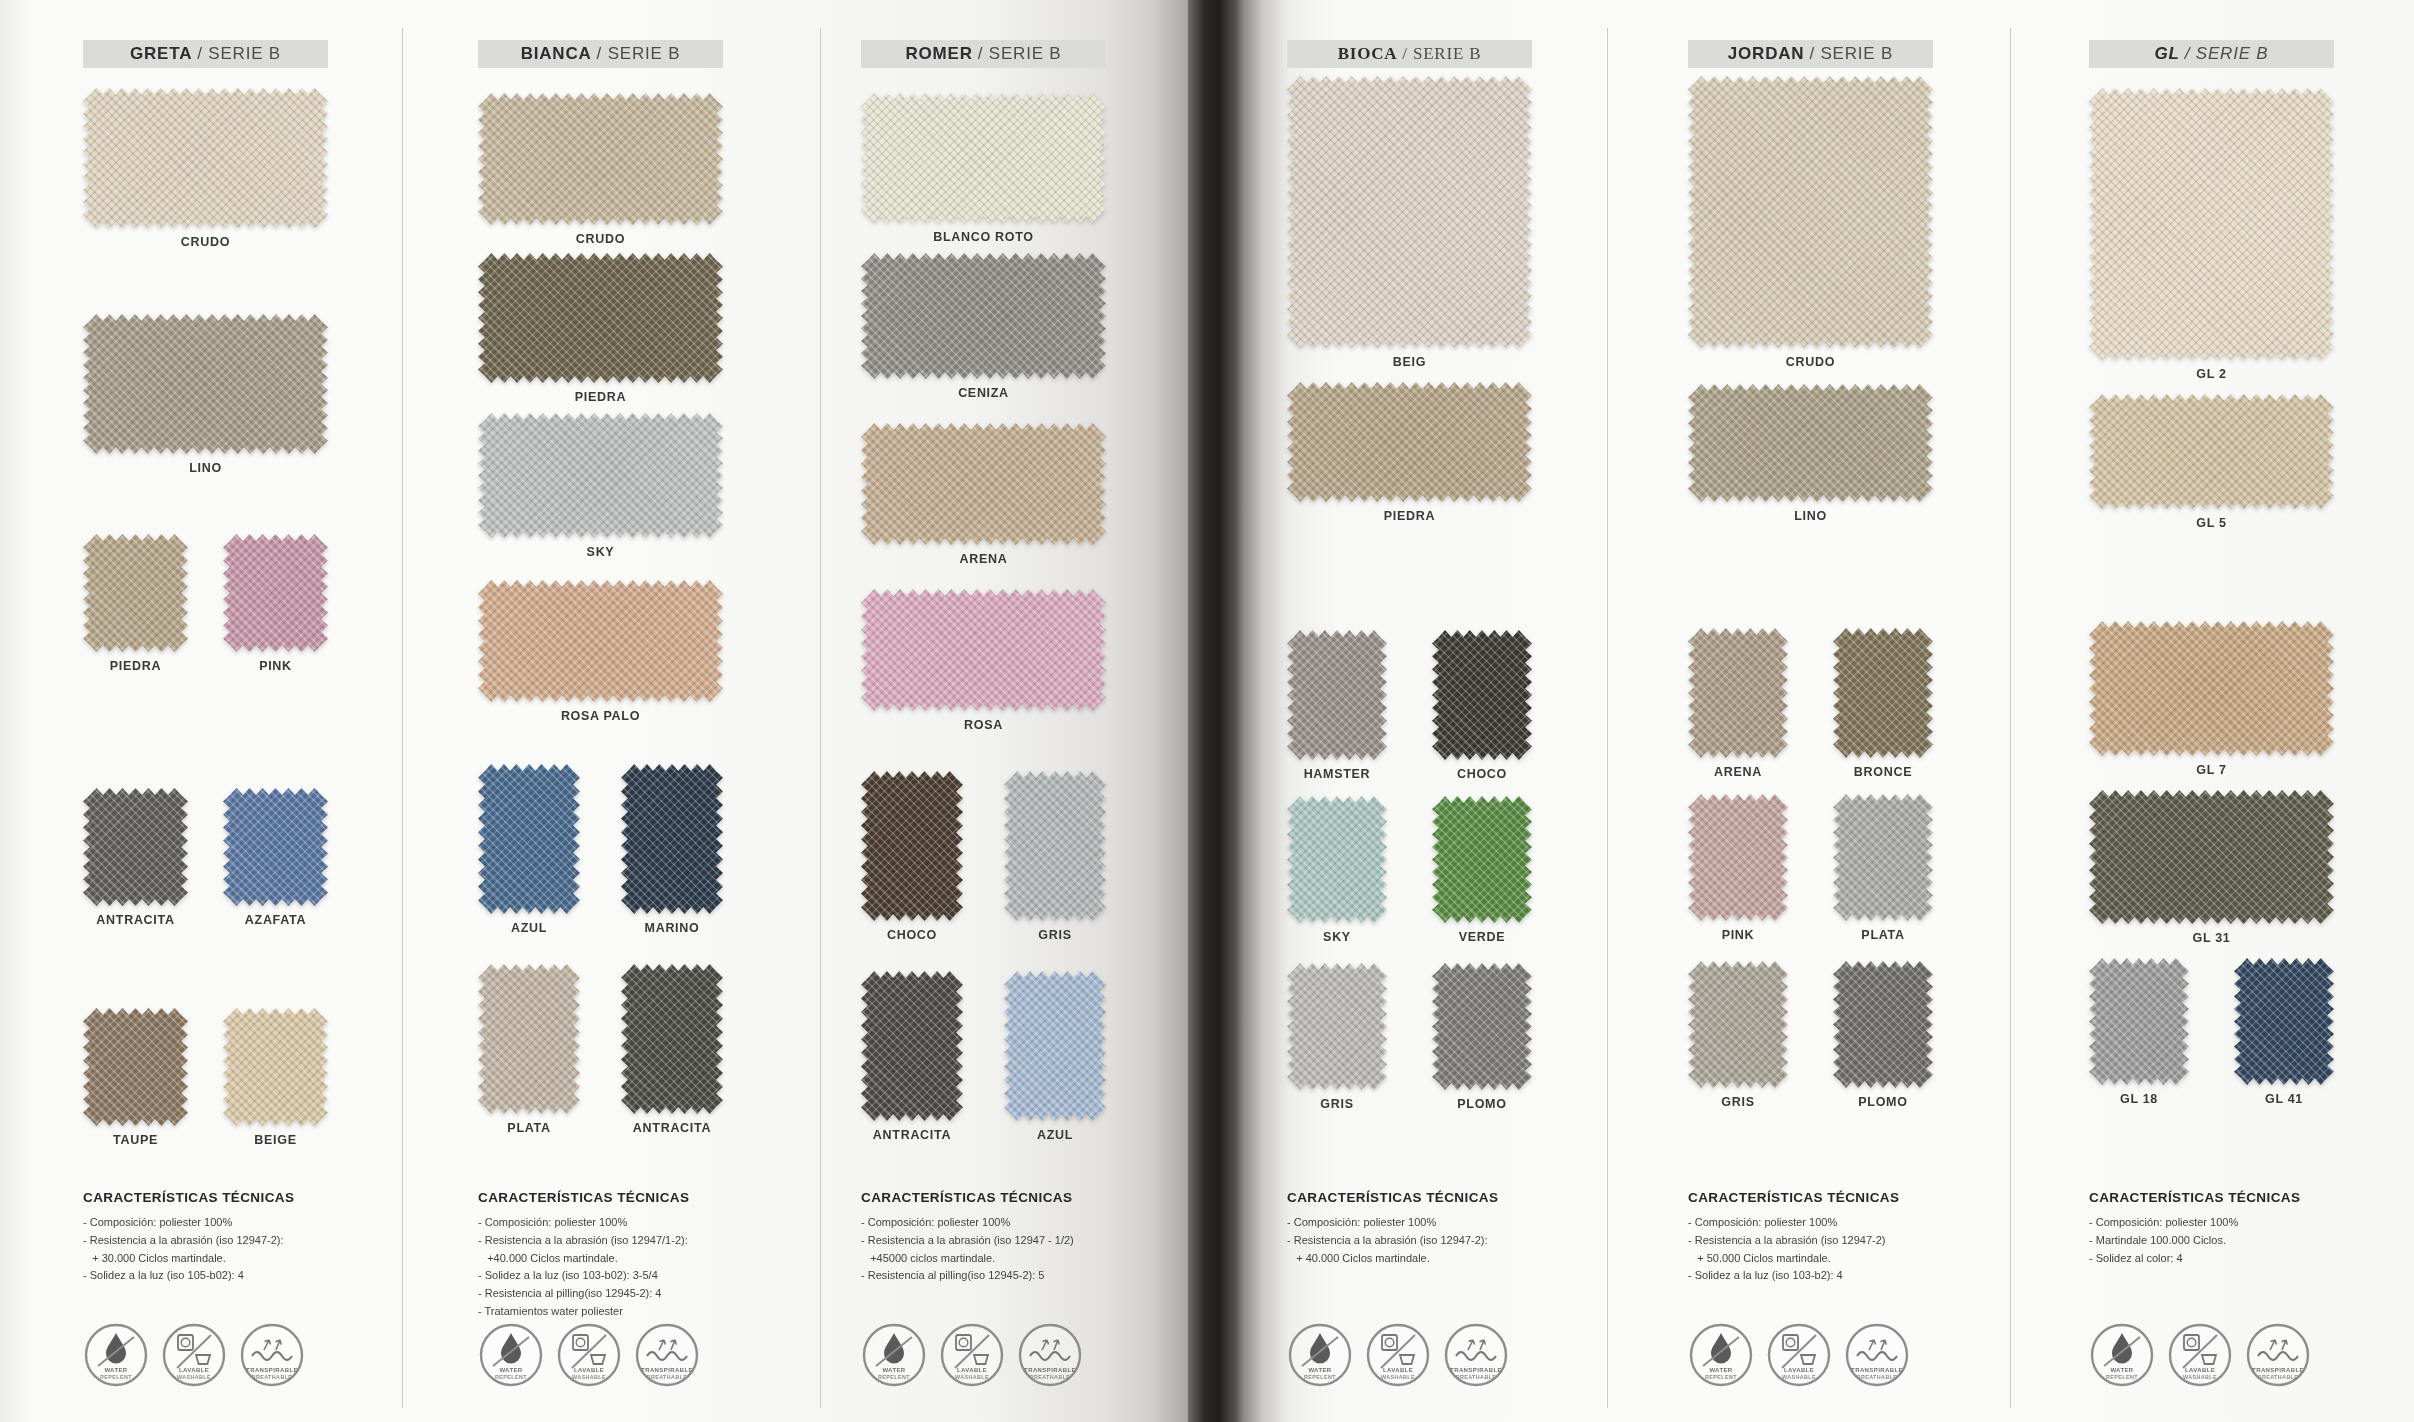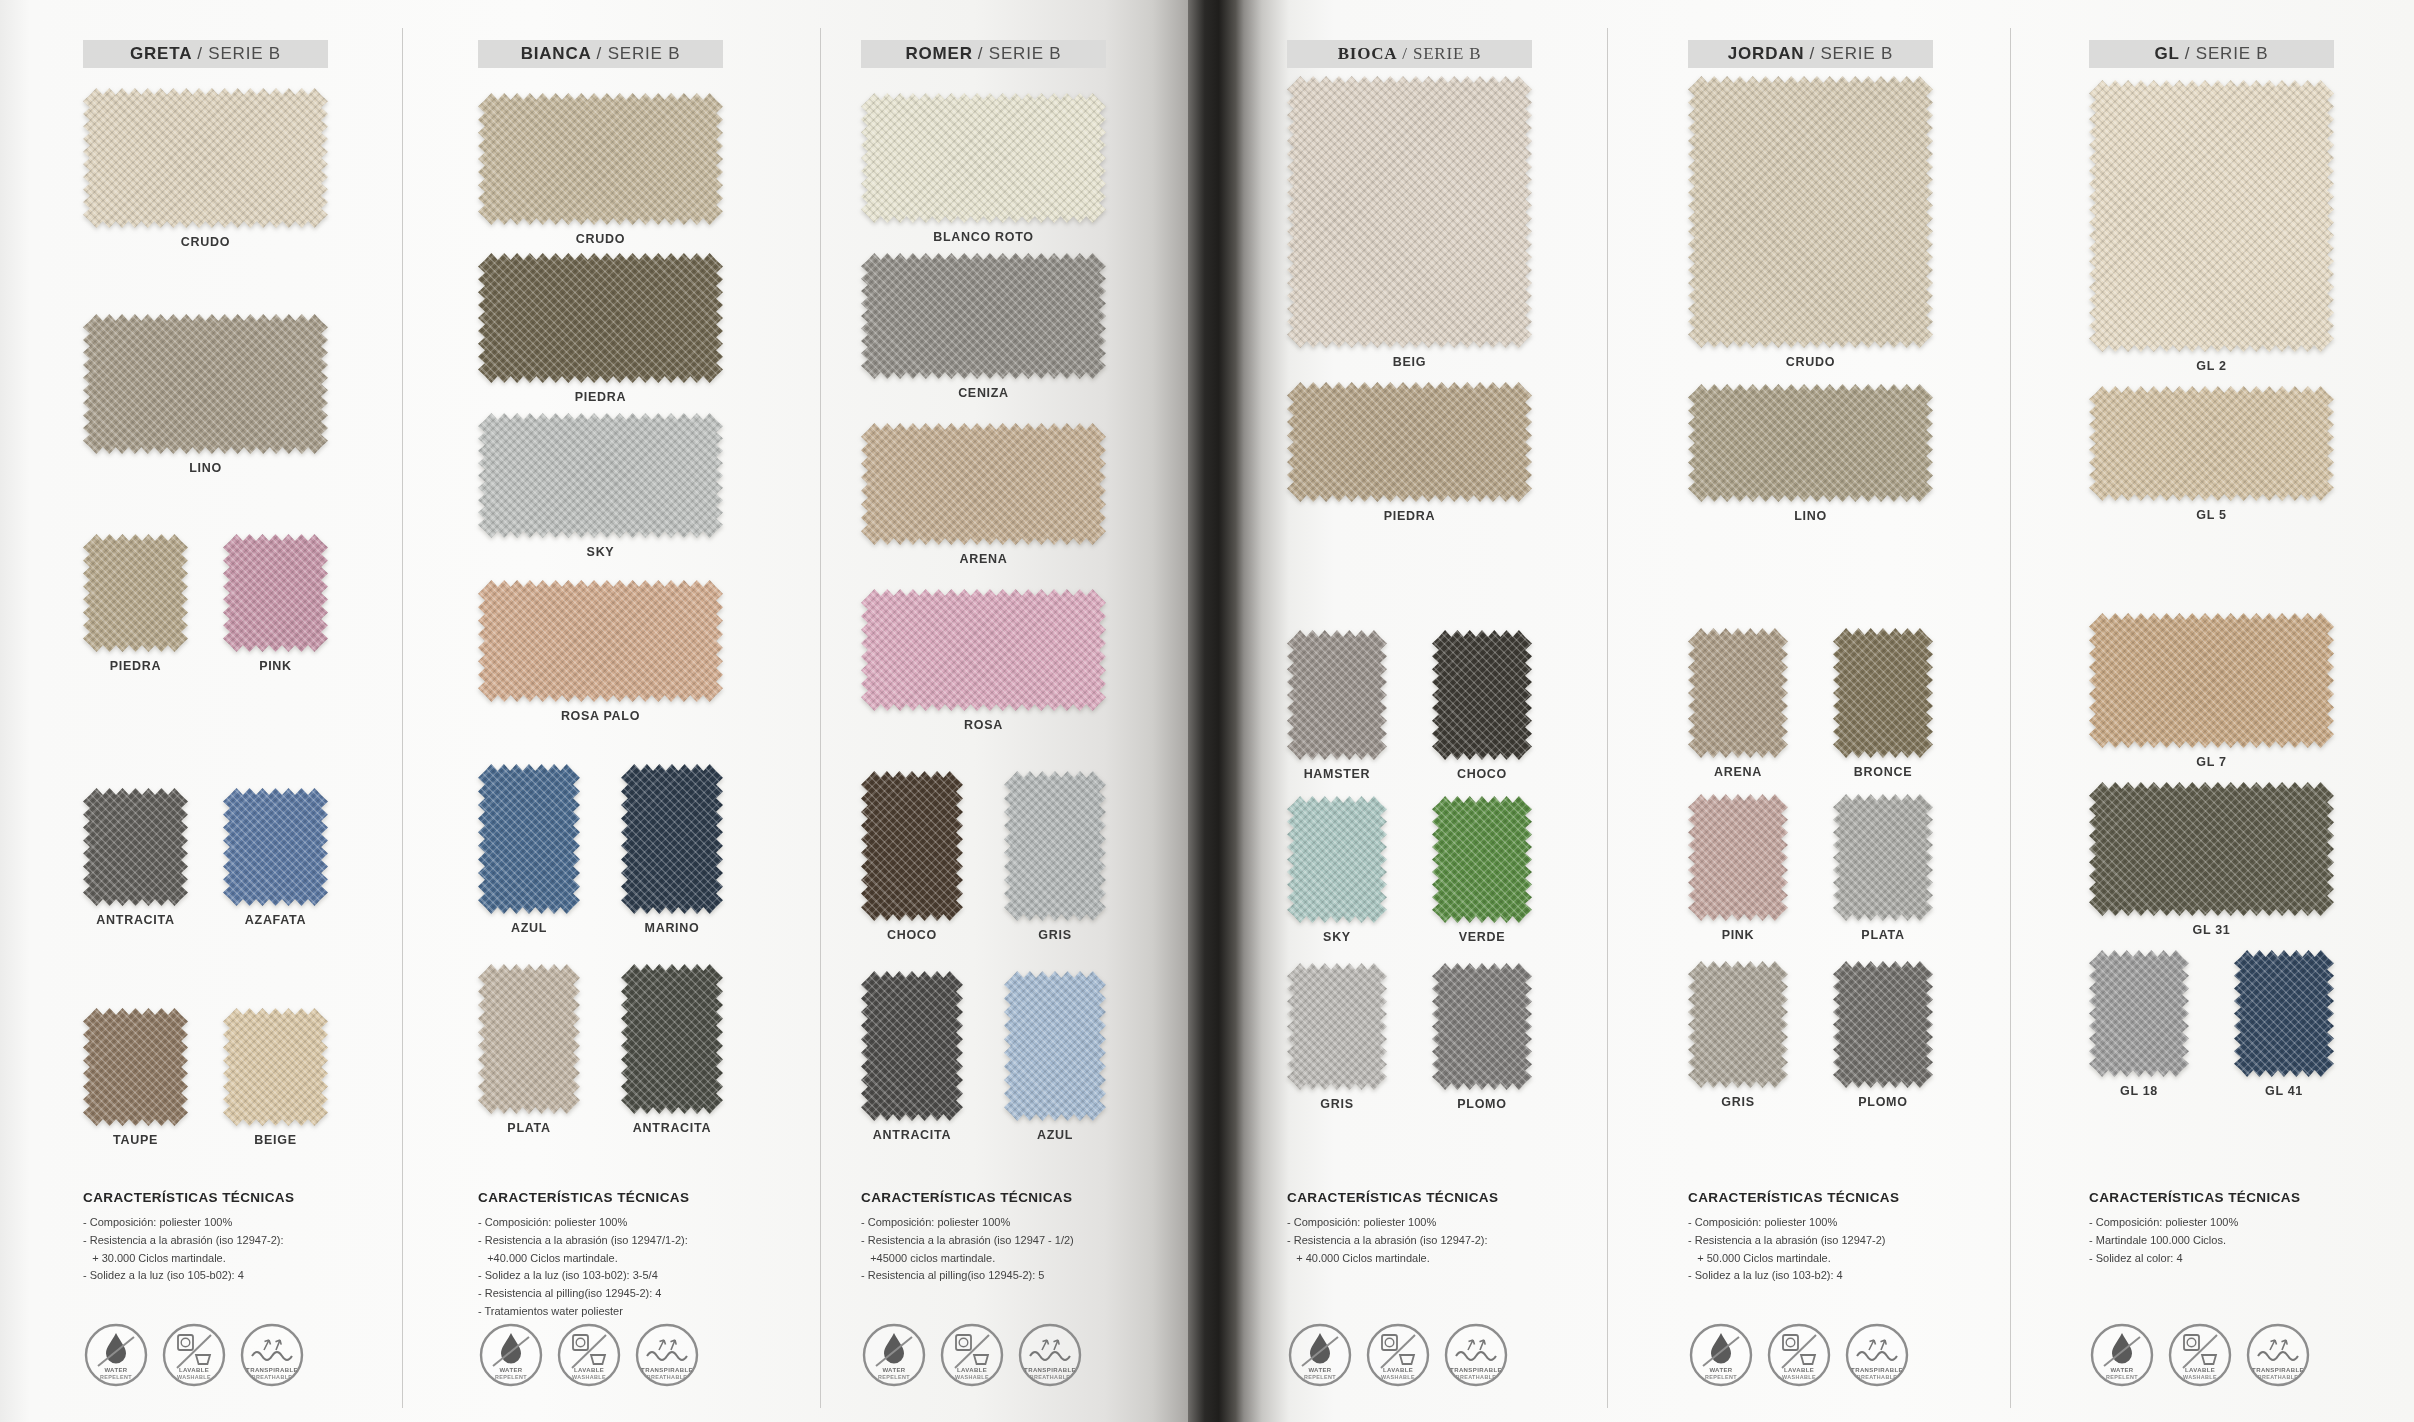--- a/index.html
+++ b/index.html
@@ -567,21 +567,21 @@
               <path d="M13 34 q5 -8 10 0 t10 0 t10 0 t10 0" fill="none" stroke="#777777" stroke-width="2"></path>
               <path d="M25 28 l5 -10 m0 0 l-4.5 1.5 m4.5 -1.5 l1.5 4.5" fill="none" stroke="#777777" stroke-width="1.6"></path>
               <path d="M41 18 l-4 10 m4 -10 l-4.5 1.8 m4.5 -1.8 l1.2 4.6" fill="none" stroke="#777777" stroke-width="1.6"></path>
               <text x="33" y="50">TRANSPIRABLE</text>
               <text class="t2" x="33" y="57">BREATHABLE</text>
             </svg>
           </div>
         </div>
       </div>
       <div class="column" style="left: 2089px;">
-        <div class="series-header" style="margin-bottom: 12px;">
+        <div class="series-header" style="margin-bottom: 20px; font-style: italic;">
           <span class="hn">GL</span>
           <span class="hsr">/ SERIE B</span>
         </div>
         <div class="block single" style="margin-bottom: 12px;">
           <div class="pair-cell">
             <div class="swatch-wrap">
               <div class="swatch" style="width: 245px; height: 272px; background-color: rgb(228, 217, 196); clip-path: polygon(7px 7px, 13.4px 0px, 19.8px 7px, 26.3px 0px, 32.7px 7px, 39.1px 0px, 45.5px 7px, 51.9px 0px, 58.3px 7px, 64.8px 0px, 71.2px 7px, 77.6px 0px, 84px 7px, 90.4px 0px, 96.8px 7px, 103.3px 0px, 109.7px 7px, 116.1px 0px, 122.5px 7px, 128.9px 0px, 135.3px 7px, 141.8px 0px, 148.2px 7px, 154.6px 0px, 161px 7px, 167.4px 0px, 173.8px 7px, 180.3px 0px, 186.7px 7px, 193.1px 0px, 199.5px 7px, 205.9px 0px, 212.3px 7px, 218.8px 0px, 225.2px 7px, 231.6px 0px, 238px 7px, 245px 13.4px, 238px 19.9px, 245px 26.4px, 238px 32.8px, 245px 39.3px, 238px 45.7px, 245px 52.1px, 238px 58.6px, 245px 65.1px, 238px 71.5px, 245px 78px, 238px 84.4px, 245px 90.9px, 238px 97.3px, 245px 103.8px, 238px 110.2px, 245px 116.7px, 238px 123.1px, 245px 129.6px, 238px 136px, 245px 142.5px, 238px 148.9px, 245px 155.3px, 238px 161.8px, 245px 168.3px, 238px 174.7px, 245px 181.2px, 238px 187.6px, 245px 194.1px, 238px 200.5px, 245px 207px, 238px 213.4px, 245px 219.8px, 238px 226.3px, 245px 232.8px, 238px 239.2px, 245px 245.7px, 238px 252.1px, 245px 258.6px, 238px 265px, 231.6px 272px, 225.2px 265px, 218.8px 272px, 212.3px 265px, 205.9px 272px, 199.5px 265px, 193.1px 272px, 186.7px 265px, 180.3px 272px, 173.8px 265px, 167.4px 272px, 161px 265px, 154.6px 272px, 148.2px 265px, 141.8px 272px, 135.3px 265px, 128.9px 272px, 122.5px 265px, 116.1px 272px, 109.7px 265px, 103.3px 272px, 96.8px 265px, 90.4px 272px, 84px 265px, 77.6px 272px, 71.2px 265px, 64.8px 272px, 58.3px 265px, 51.9px 272px, 45.5px 265px, 39.1px 272px, 32.7px 265px, 26.3px 272px, 19.8px 265px, 13.4px 272px, 7px 265px, 0px 258.6px, 7px 252.1px, 0px 245.7px, 7px 239.2px, 0px 232.8px, 7px 226.3px, 0px 219.8px, 7px 213.4px, 0px 207px, 7px 200.5px, 0px 194.1px, 7px 187.6px, 0px 181.2px, 7px 174.7px, 0px 168.3px, 7px 161.8px, 0px 155.3px, 7px 148.9px, 0px 142.5px, 7px 136px, 0px 129.6px, 7px 123.1px, 0px 116.7px, 7px 110.2px, 0px 103.8px, 7px 97.3px, 0px 90.9px, 7px 84.4px, 0px 78px, 7px 71.5px, 0px 65.1px, 7px 58.6px, 0px 52.1px, 7px 45.7px, 0px 39.3px, 7px 32.8px, 0px 26.4px, 7px 19.9px, 0px 13.4px, 7px 7px);"></div>
             </div>
             <div class="swatch-label">GL 2</div>
           </div>

